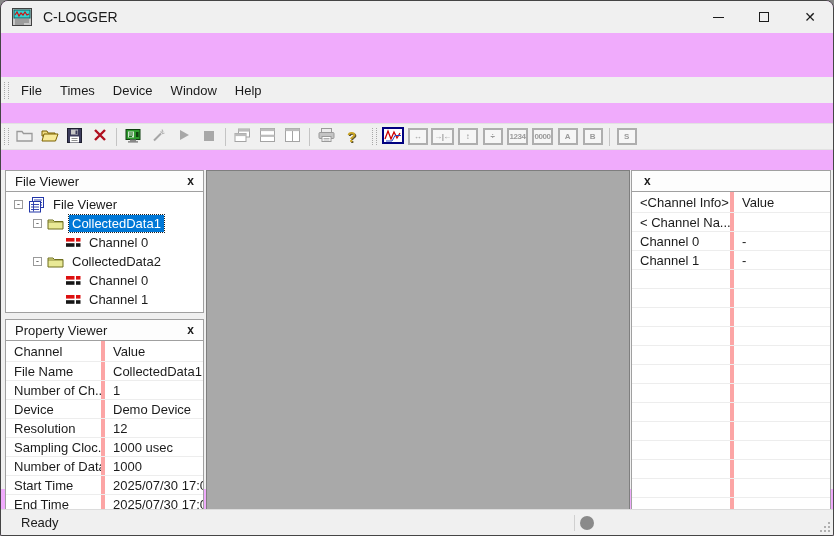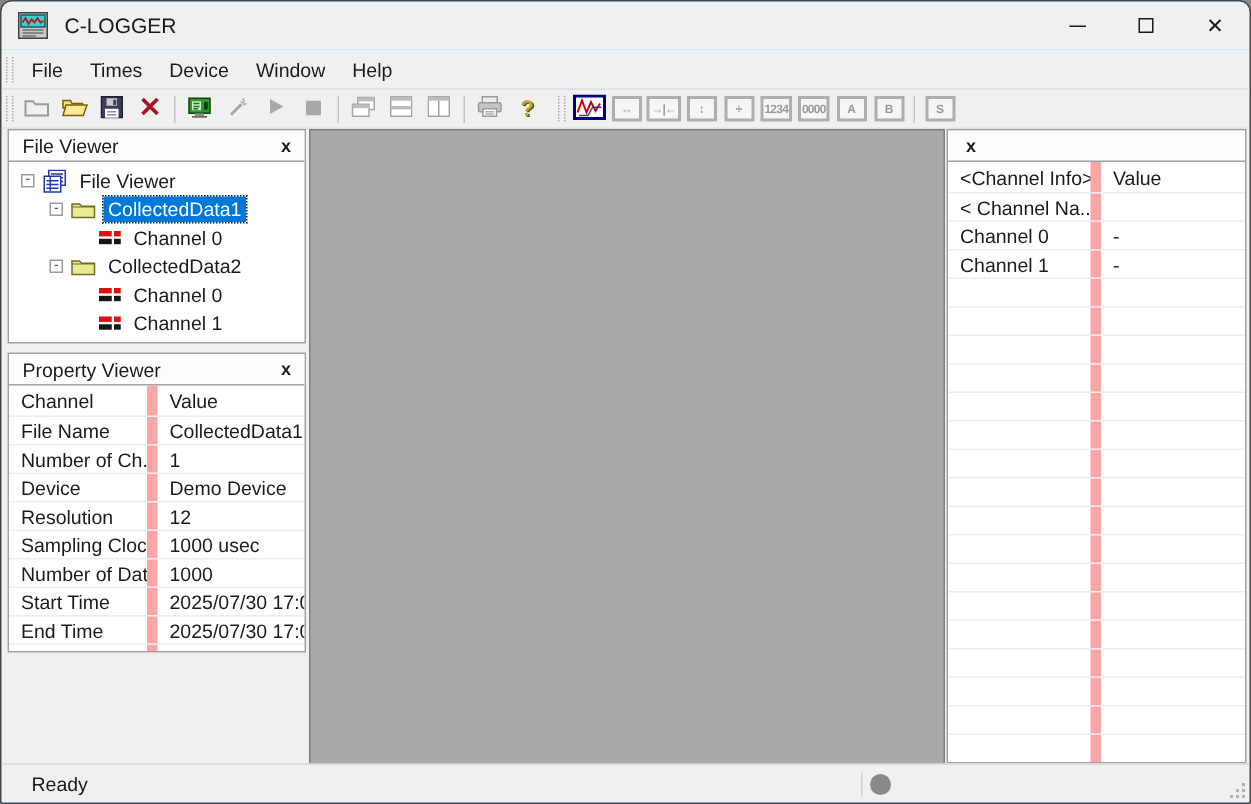--- a/index.html
+++ b/index.html
@@ -1,32 +1,32 @@
 <!DOCTYPE html>
 <html><head>
 <meta charset="utf-8">
 <style>
   * { box-sizing: border-box; margin: 0; padding: 0; }
   html,body { width: 834px; height: 536px; font-family: "Liberation Sans", sans-serif; background:#888; }
   .window {
-    width: 834px; height: 536px; background:#7dd3fc;
+    width: 834px; height: 536px; background:#f0abfc;
     border:1px solid #454545; border-radius:8px 8px 2px 2px; overflow:hidden;
-    display:flex; flex-direction:column; position:relative;
+    display:flex; flex-direction:column; position:relative;gap:20px;
   }
   
   .titlebar { height:32px; display:flex; align-items:center; flex:0 0 32px; background:#f0f0f0; }
   .app-icon { width:22px; height:20px; margin-left:11px; display:flex; align-items:center; }
   .title-text { font-size:14px; color:#1b1b1b; margin-left:9px; flex:1; }
   .win-controls { display:flex; height:32px; }
   .win-btn { width:46px; height:32px; display:flex; align-items:center; justify-content:center; color:#1b1b1b; font-size:14px; }
   .min-glyph { display:block; width:11px; height:1px; background:#1b1b1b; }
   .max-glyph { display:block; width:10px; height:10px; border:1px solid #1b1b1b; }
   .close-glyph { font-size:14px; line-height:1; }
   
-  .menubar { height:26px; flex:0 0 26px; display:flex; align-items:center; background:#f0f0f0; }
+  .menubar { height:26px; flex:0 0 26px; display:flex; align-items:center; background:#f0f0f0;margin-top:24px; }
   .gripper { width:5px; height:17px; border-left:1px dotted #a8a8a8; border-right:1px dotted #a8a8a8; margin:0 3px 0 3px; }
   .menu-item { font-size:13px; color:#1b1b1b; padding:4px 9px; }
   
   .toolbar { height:27px; flex:0 0 27px; display:flex; align-items:center; background:#f0f0f0; border-top:1px solid #e2e2e2; border-bottom:1px solid #e2e2e2; }
   .tb-group { display:flex; align-items:center; height:100%; }
   .tb-btn { width:25px; height:24px; display:flex; align-items:center; justify-content:center; background:transparent; border:none; }
   .tb-sep { width:1px; height:18px; background:#c4c4c4; margin:0 4px; }
   .glyph-box { min-width:20px; height:17px; border:2px solid #aeaeae; color:#9a9a9a; font-size:8px; font-weight:bold;
                display:flex; align-items:center; justify-content:center; letter-spacing:-0.5px; padding:0 1px; background:#f6f6f6; }
   .help-q { font-size:15px; font-weight:bold; color:#c9a422; text-shadow:1px 1px 0 #5a5030; }
@@ -46,21 +46,21 @@
   .tree-row { height:19px; display:flex; align-items:center; font-size:13px; color:#1b1b1b; white-space:nowrap; }
   .expander { width:9px; height:9px; border:1px solid #9a9a9a; background:#fff; display:flex; align-items:center; justify-content:center;
               font-size:9px; line-height:7px; color:#404040; margin-right:5px; flex:0 0 9px; font-family:"DejaVu Sans Mono",monospace; }
   .tree-icon { margin-right:5px; display:flex; align-items:center; flex:0 0 auto; }
   .tree-label { padding:1px 3px; }
   .tree-label.selected { background:#0078d7; color:#ffffff; outline:1px dotted #202020; }
   
   .dtable { width:100%; }
   .drow { display:grid; height:19px; align-items:center; border-bottom:1px solid #ededed; font-size:13px; color:#1b1b1b; }
   .drow.header { height:21px; }
-  .drow > .c1 { padding-left:8px; border-right:7px solid #fca5a5; height:100%; display:flex; align-items:center; overflow:hidden; white-space:nowrap; }
+  .drow > .c1 { padding-left:8px; border-right:4px solid #fca5a5; height:100%; display:flex; align-items:center; overflow:hidden; white-space:nowrap; }
   .drow > .c2 { padding-left:8px; overflow:hidden; white-space:nowrap; }
   .cols-prop { grid-template-columns:99px 1fr; }
   .cols-final { grid-template-columns:102px 1fr; }
   
   .statusbar { height:26px; flex:0 0 26px; background:#f0f0f0; border-top:1px solid #dcdcdc; position:relative;
                display:flex; align-items:center; font-size:13px; color:#1b1b1b; }
   .status-text { margin-left:20px; }
   .status-sep { position:absolute; left:573px; top:5px; width:1px; height:16px; background:#d0d0d0; }
   .status-dot { position:absolute; left:579px; top:6px; width:14px; height:14px; border-radius:50%; background:#8a8a8a; }
   .resize-grip { position:absolute; right:3px; bottom:3px; width:10px; height:10px;

